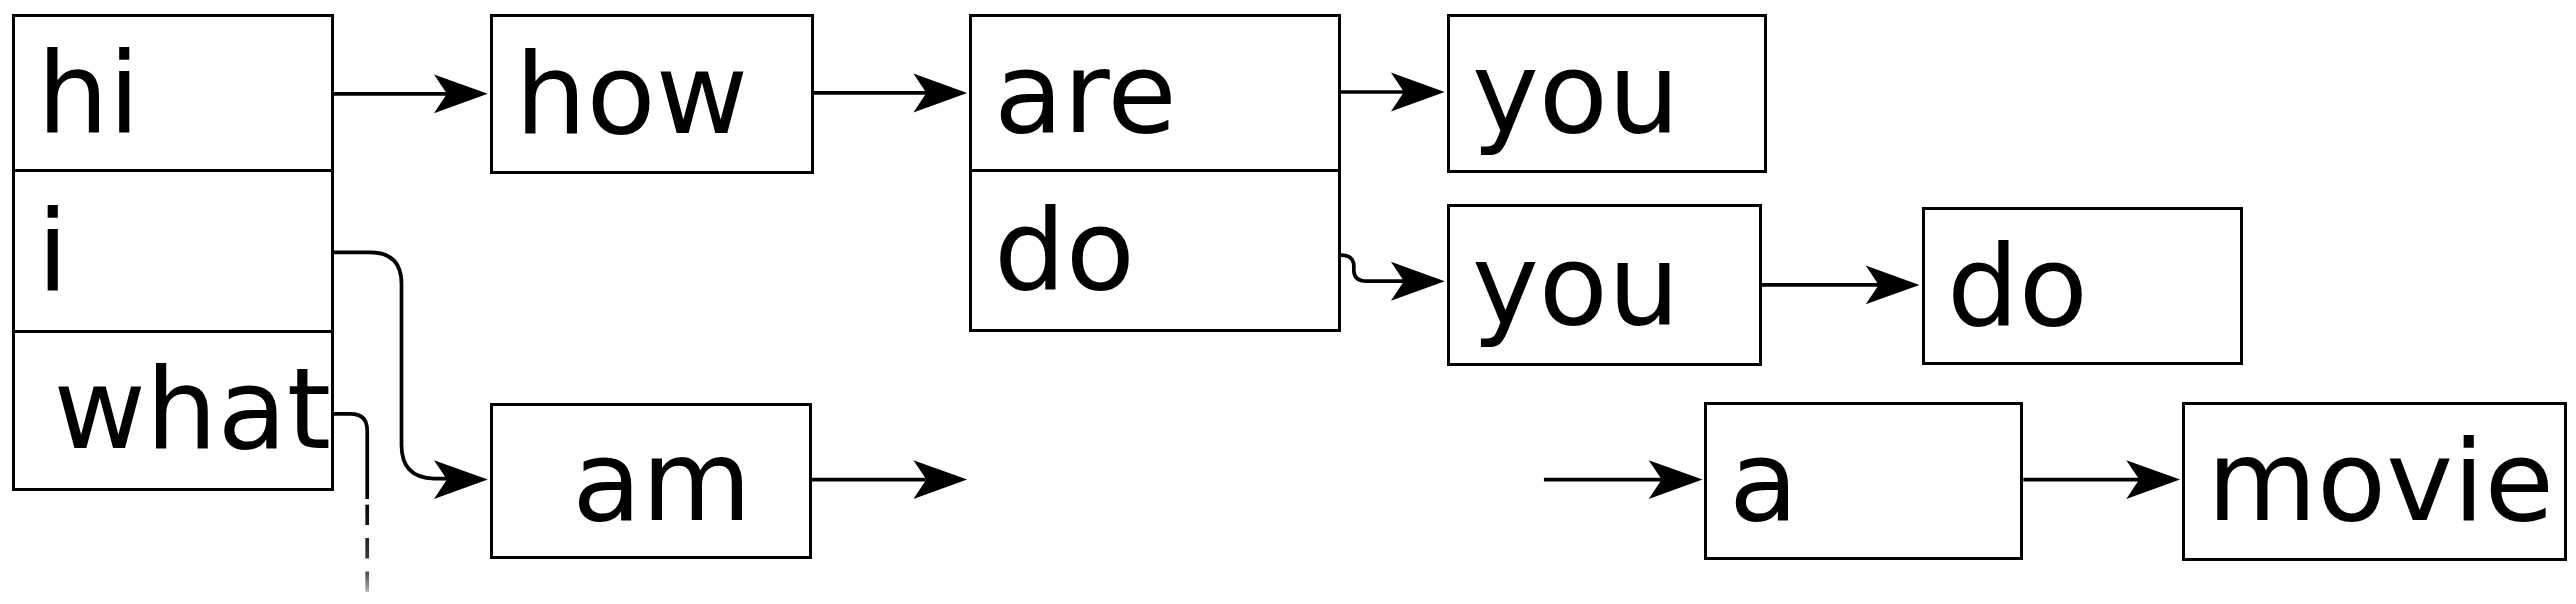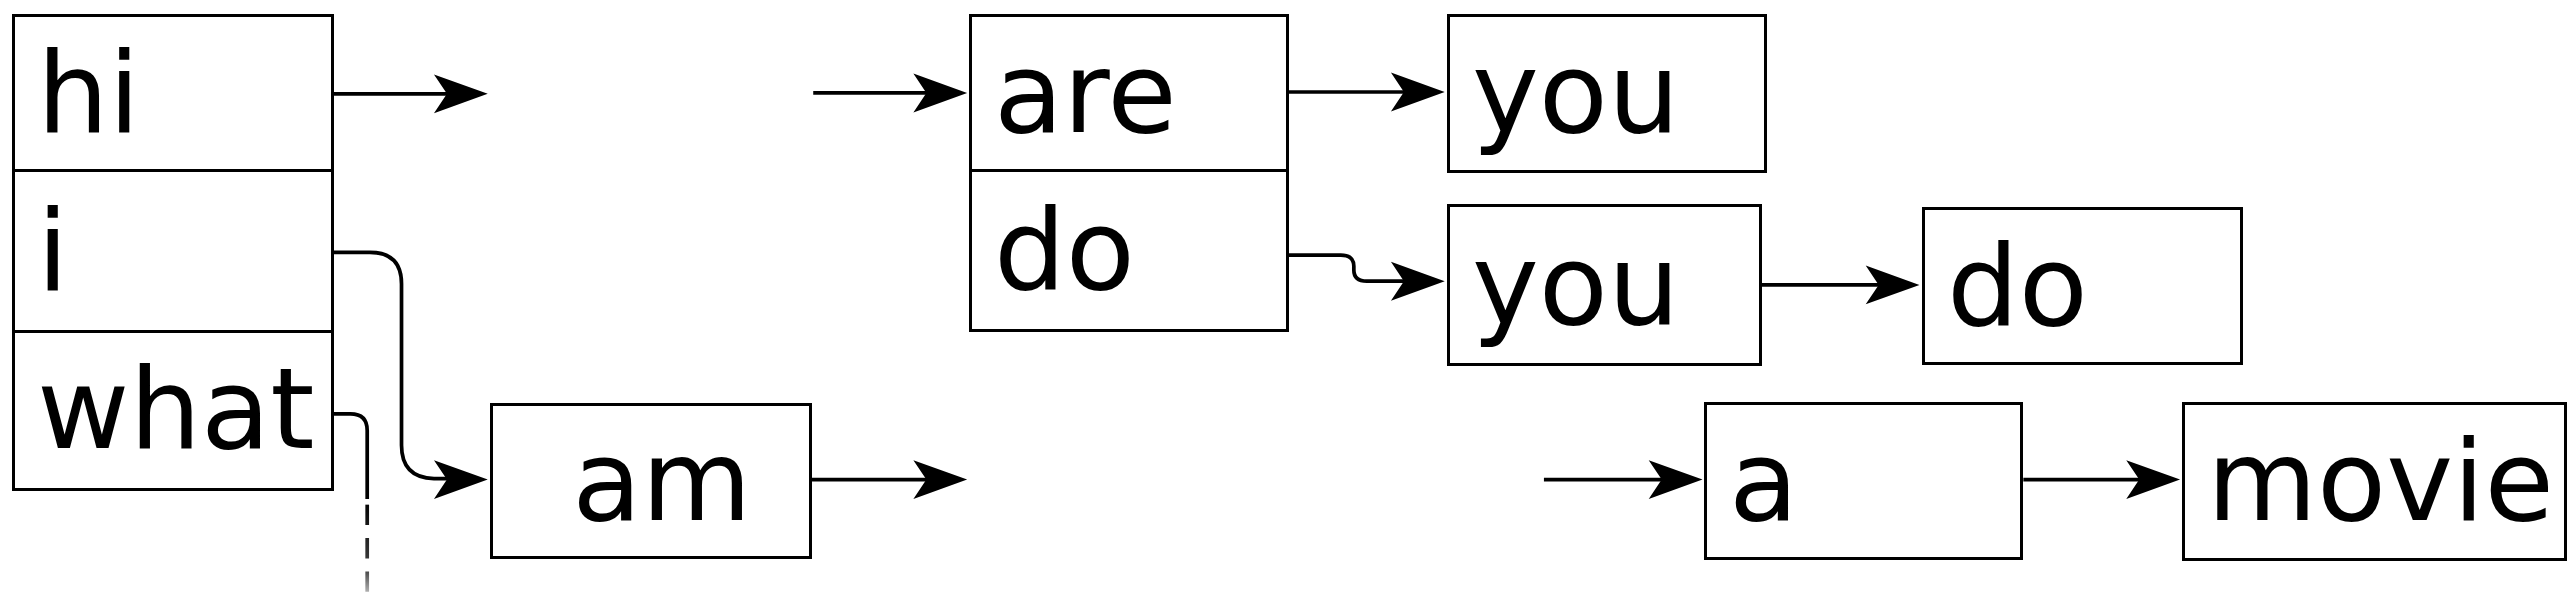--- a/index.html
+++ b/index.html
@@ -47,25 +47,25 @@
     display: flex;
     align-items: center;
   }
   .cell + .cell {
     border-top: 3.7px solid #000000;
   }
   
   #n-start    { left: 12px;   top: 14px;  width: 322px; height: 477px; }
   #cell-hi    { height: 152px; }
   #cell-i     { height: 161px; }
-  #cell-what  { height: 156px; }
+  #cell-what  { height: 156px; justify-content: flex-end; }
 
   #n-how      { left: 490px;  top: 14px;  width: 324px; height: 160px; }
 
-  #n-aredo    { left: 969px; top: 14px;  width: 320px; height: 318px; }
+  #n-aredo    { left: 969px; top: 14px;  width: 372px; height: 318px; }
   #cell-are   { height: 152px; }
   #cell-do    { height: 159px; }
 
   #n-you-top  { left: 1447px; top: 14px;  width: 320px; height: 159px; }
   #n-you-mid  { left: 1447px; top: 204px; width: 315px; height: 162px; }
   #n-do-right { left: 1922px; top: 207px; width: 321px; height: 158px; }
 
   #n-am       { left: 490px;  top: 403px; width: 322px; height: 156px; justify-content: center; }
   #n-watching { left: 969px; top: 403px; width: 575px; height: 156px; }
   #n-a        { left: 1704px; top: 402px; width: 319px; height: 158px; }
@@ -141,20 +141,23 @@
       <span class="label">hi</span>
     </div>
     <div class="cell" id="cell-i">
       <span class="label">i</span>
     </div>
     <div class="cell" id="cell-what">
       <span class="label">what</span>
     </div>
   </div>
 
+  <div class="node" id="n-how">
+    <span class="label">how</span>
+  </div>
 
   <div class="node stack" id="n-aredo">
     <div class="cell" id="cell-are">
       <span class="label">are</span>
     </div>
     <div class="cell" id="cell-do">
       <span class="label">do</span>
     </div>
   </div>
 

